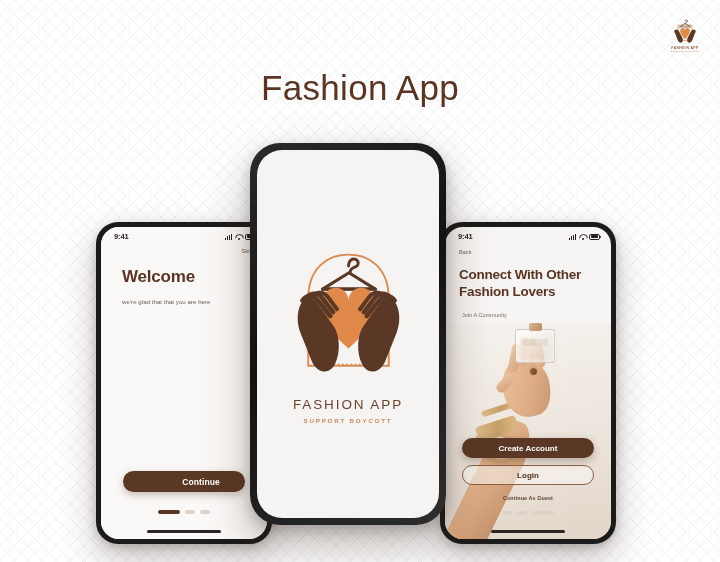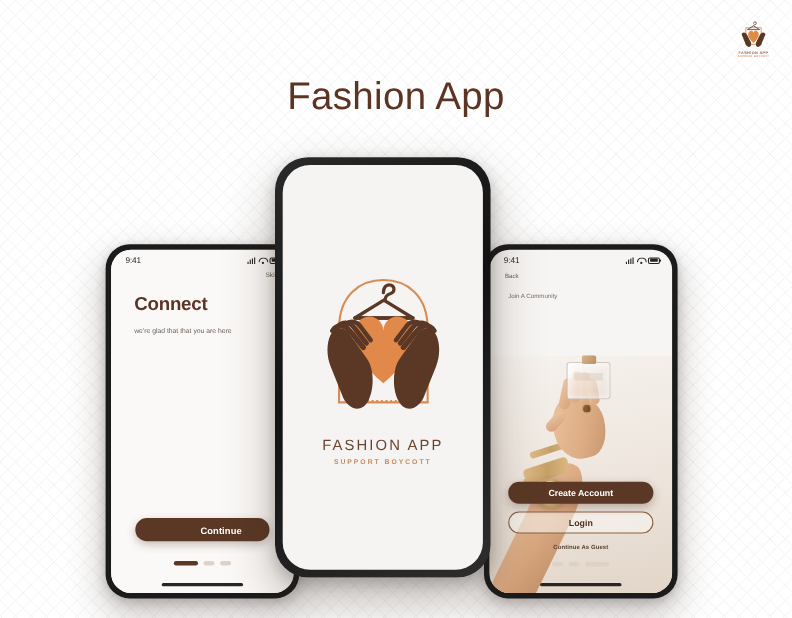--- a/index.html
+++ b/index.html
@@ -109,21 +109,21 @@
     height: 17px;
     display: flex;
     align-items: center;
     justify-content: space-between;
     padding: 2px 11px 0 13px;
     position: relative;
     z-index: 4;
   }
   .statusbar .clock {
     font-size: 7.5px;
-    font-weight: 400;
+    font-weight: 700;
     color: #24211f;
     letter-spacing: -0.1px;
   }
   .statusbar .icons { display: flex; align-items: flex-end; gap: 3px; }
   .sig { display: flex; align-items: flex-end; gap: 0.8px; height: 6px; }
   .sig i { display: block; width: 1.2px; background: #24211f; }
   .sig i:nth-child(1) { height: 2px; }
   .sig i:nth-child(2) { height: 3.2px; }
   .sig i:nth-child(3) { height: 4.4px; }
   .sig i:nth-child(4) { height: 5.6px; }
@@ -502,21 +502,21 @@
               <i></i>
               <i></i>
             </span>
           <span class="wifi"></span>
           <span class="batt">
               <span></span>
             </span>
         </div>
       </div>
       <div id="left-skip">Skip</div>
-      <div id="left-welcome">Connect</div>
+      <div id="left-welcome">Welcome</div>
       <div id="left-sub">we're glad that that you are here</div>
     </div>
 
     <div id="left-cta">Continue</div>
 
     <div class="dots" id="left-dots">
       <span class="dot active"></span>
       <span class="dot"></span>
       <span class="dot"></span>
     </div>
@@ -557,20 +557,21 @@
               <i></i>
               <i></i>
             </span>
           <span class="wifi"></span>
           <span class="batt">
               <span></span>
             </span>
         </div>
       </div>
       <div id="right-back">Back</div>
+      <div id="right-heading">Connect With Other Fashion Lovers</div>
       <div id="right-sub">Join A Community</div>
     </div>
 
     <div id="right-login">Login</div>
     <div id="right-create">Create Account</div>
     <div id="right-guest">Continue As Guest</div>
 
     <div class="dots" id="right-dots">
       <span class="dot"></span>
       <span class="dot"></span>

